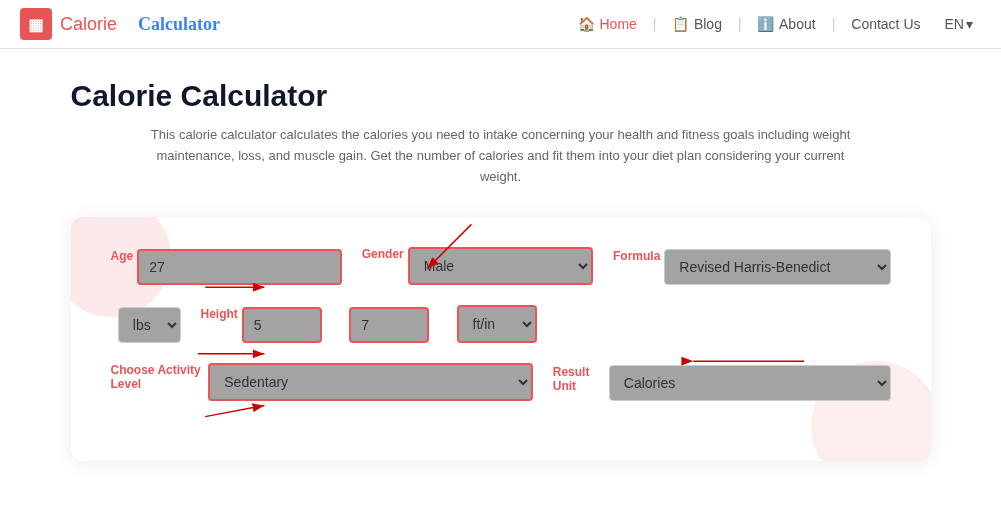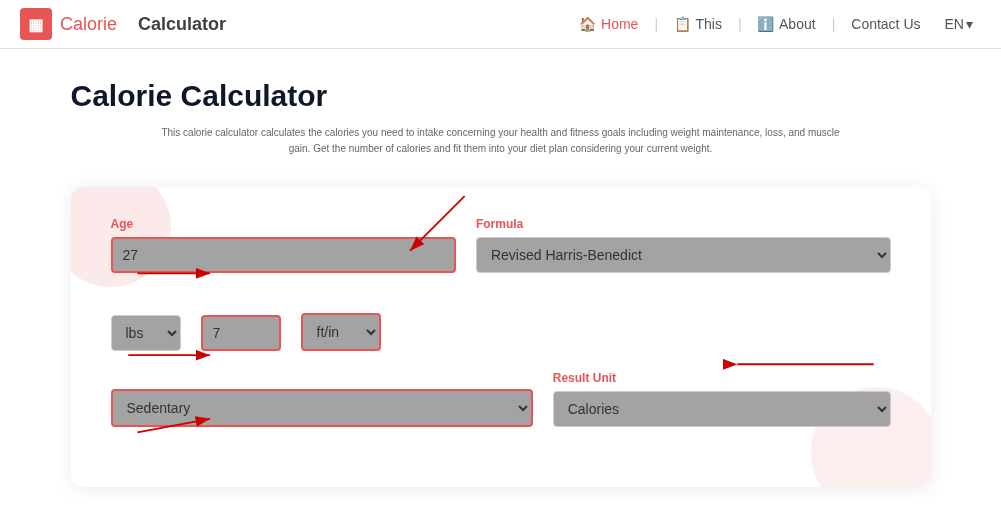--- a/index.html
+++ b/index.html
@@ -16,21 +16,21 @@
     }
     .navbar-brand {
       display: flex;
       align-items: center;
       gap: 8px;
       font-size: 18px;
       font-weight: bold;
       color: #333;
     }
     .navbar-brand .brand-calorie { color: #e85555; font-weight: normal; }
-    .navbar-brand .brand-calc { color: #404040; }
+    .navbar-brand .brand-calc { color: #3b82f6; font-family: Liberation Serif, serif; }
     .brand-icon {
       width: 32px; height: 32px;
       background: #e85555;
       border-radius: 4px;
       display: flex; align-items: center; justify-content: center;
       color: white; font-size: 16px;
     }
     .navbar-links {
       display: flex;
       align-items: center;
@@ -61,21 +61,21 @@
     .page-title {
       text-align: left;
       font-size: 30px;
       color: #0f172a;
       font-weight: bold;
       margin-bottom: 12px;
     }
     .page-desc {
       text-align: center;
       color: #666;
-      font-size: 10px;
+      font-size: 13px;
       line-height: 1.6;
       margin-bottom: 30px;
       max-width: 700px;
       margin-left: auto;
       margin-right: auto;
     }
 
     
     .form-card {
       background: #fff;
@@ -105,21 +105,21 @@
     .form-row {
       display: flex;
       gap: 20px;
       margin-bottom: 20px;
       align-items: flex-end;
       position: relative;
       z-index: 1;
     }
     .form-group {
       display: flex;
-      flex-direction: column;
+      flex-direction: row;
       gap: 4px;
     }
     .form-group label {
       font-size: 12px;
       color: #e85555;
       font-weight: 600;
       margin-bottom: 2px;
     }
     .form-group input,
     .form-group select {
@@ -192,21 +192,21 @@
     <span class="brand-calorie">Calorie</span>&nbsp;<span class="brand-calc">Calculator</span>
   </div>
   <div class="navbar-links">
     <a href="#" class="active">
       <span>🏠</span>
       <span>Home</span>
     </a>
     <span class="nav-divider">|</span>
     <a href="#">
       <span>📋</span>
-      <span>This</span>
+      <span>Blog</span>
     </a>
     <span class="nav-divider">|</span>
     <a href="#">
       <span>ℹ️</span>
       <span>About</span>
     </a>
     <span class="nav-divider">|</span>
     <a href="#">
       <span>Contact Us</span>
     </a>
@@ -221,53 +221,65 @@
   <h1 class="page-title">Calorie Calculator</h1>
   <p class="page-desc">This calorie calculator calculates the calories you need to intake concerning your health and fitness goals including weight maintenance, loss, and muscle gain. Get the number of calories and fit them into your diet plan considering your current weight.</p>
 
   <div class="form-card">
 
     <div class="form-row">
       <div class="form-group age-group field-highlighted">
         <label>Age</label>
         <input type="number" value="27" style="">
       </div>
+      <div class="form-group gender-group field-highlighted">
+        <label>Gender</label>
+        <select>
+          <option>Male</option>
+          <option>Female</option>
+        </select>
+      </div>
       <div class="form-group formula-group">
         <label>Formula</label>
         <select>
           <option>Revised Harris-Benedict</option>
           <option>Mifflin-St Jeor</option>
           <option>Katch-McArdle</option>
         </select>
       </div>
     </div>
 
     <div class="form-row">
       <div class="form-group weight-unit-group">
         <label>&nbsp;</label>
         <select>
           <option>lbs</option>
           <option>kg</option>
         </select>
       </div>
+      <div class="form-group height-group field-highlighted">
+        <label>Height</label>
+        <input type="number" value="5" style="">
+      </div>
       <div class="form-group height2-group field-highlighted">
         <label>&nbsp;</label>
         <input type="number" value="7" style="">
       </div>
       <div class="form-group height-unit-group field-highlighted">
         <label>&nbsp;</label>
         <select>
           <option>ft/in</option>
           <option>cm</option>
         </select>
       </div>
     </div>
 
     <div class="form-row">
       <div class="form-group activity-group field-highlighted">
+        <label>Choose Activity Level</label>
         <select>
           <option>Sedentary</option>
           <option>Lightly Active</option>
           <option>Moderately Active</option>
           <option>Very Active</option>
           <option>Extra Active</option>
         </select>
       </div>
       <div class="form-group result-unit-group">
         <label>Result Unit</label>

